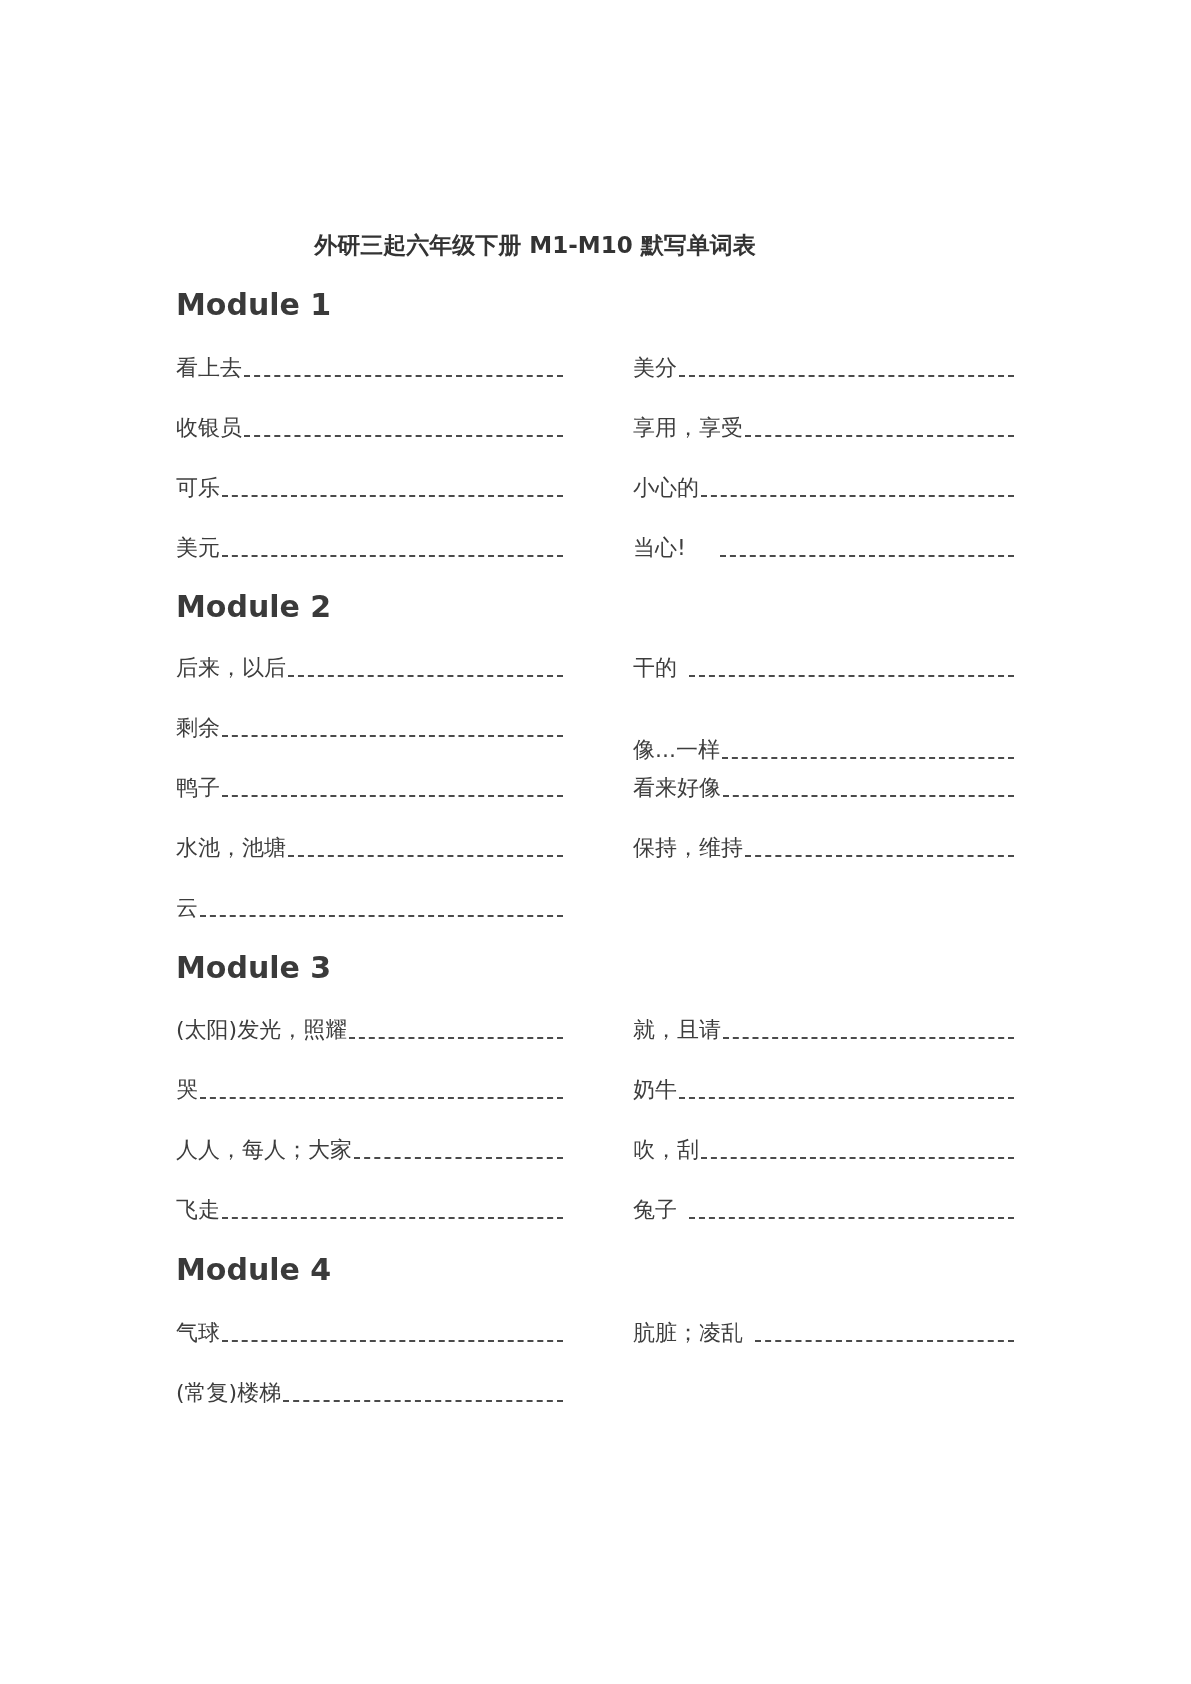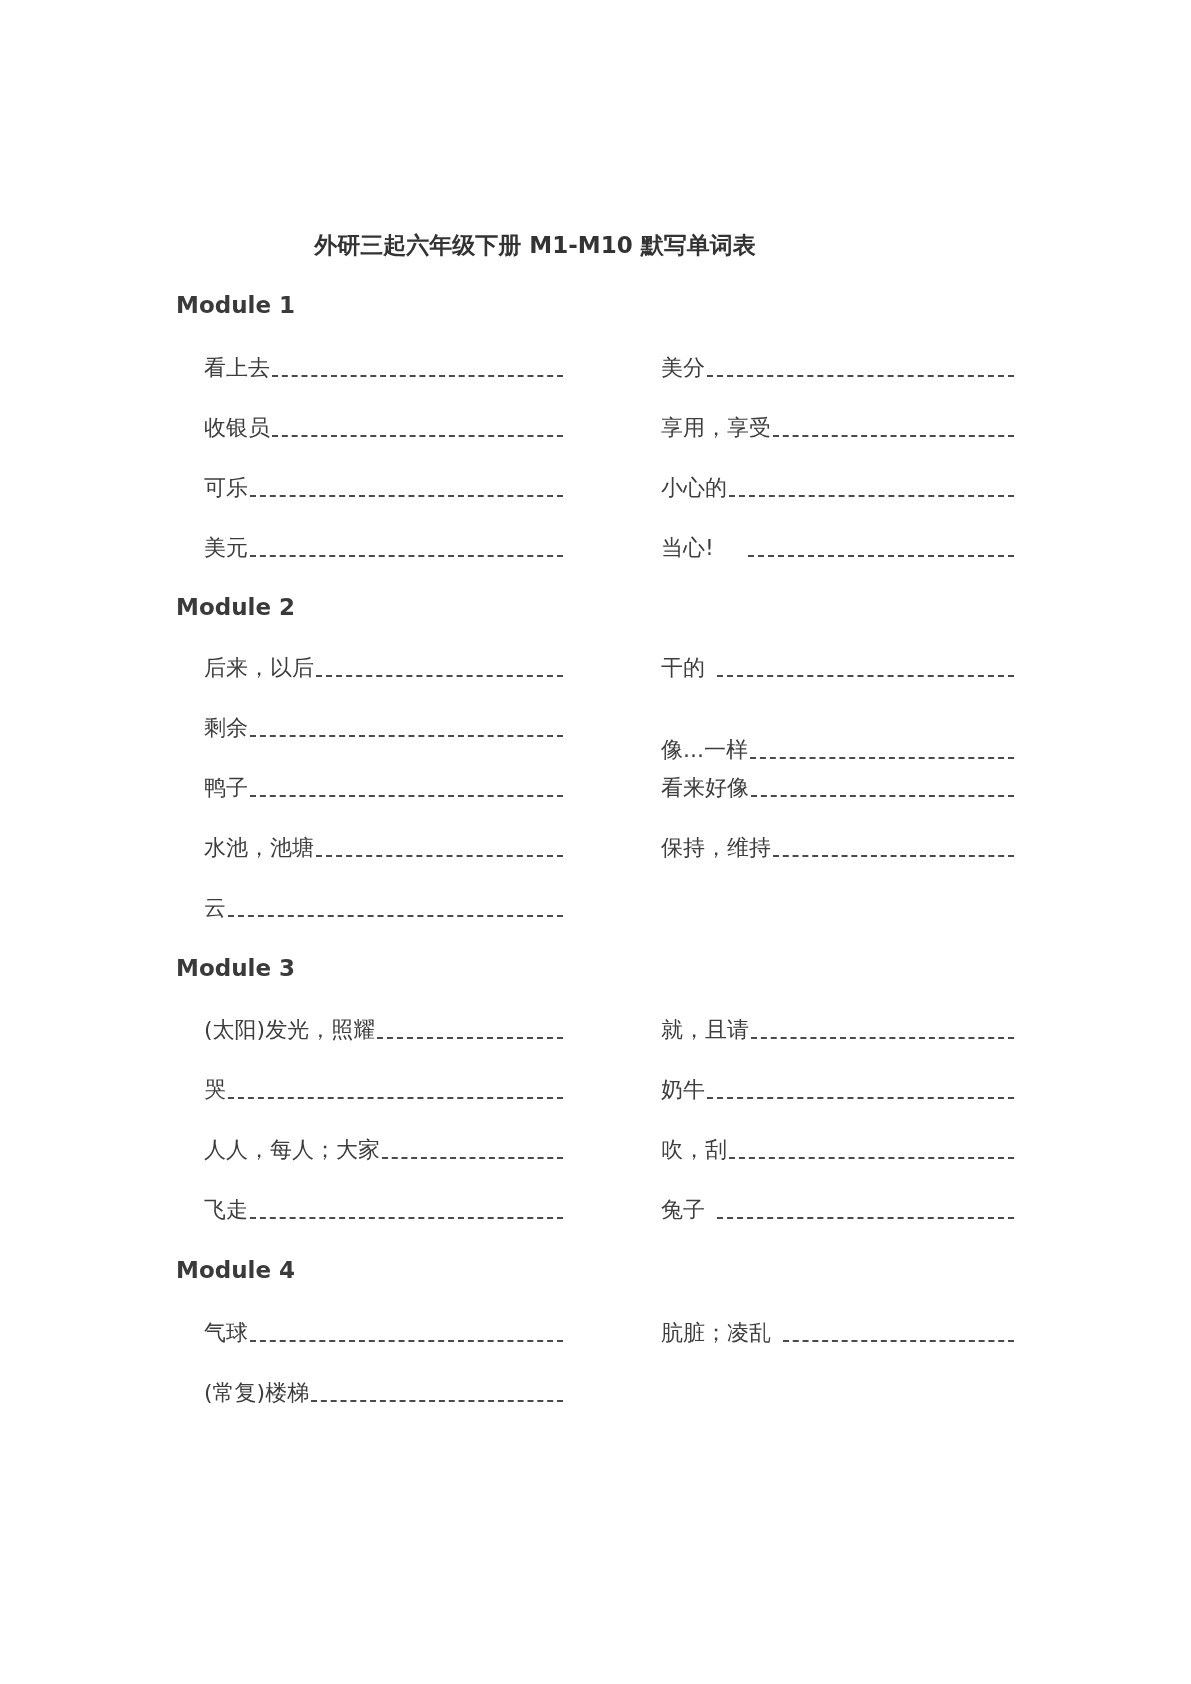--- a/index.html
+++ b/index.html
@@ -23,40 +23,39 @@
       text-align: center;
       font-size: 23px;
       font-weight: bold;
       color: #333333;
       letter-spacing: 0px;
       line-height: 30px;
     }
     .module-heading {
       position: absolute;
       left: 176px;
-      font-size: 23px;
+      font-size: 30px;
       font-weight: bold;
       color: #3a3a3a;
       line-height: 30px;
     }
     .entry {
       position: absolute;
       display: flex;
       align-items: flex-end;
       height: 30px;
       font-size: 22px;
       line-height: 30px;
       color: #3d3d3d;
       white-space: nowrap;
     }
     .entry.left { left: 176px; width: 387px; }
     .entry.right { left: 633px; width: 381px; }
     .entry .label {
       flex: 0 0 auto;
-      margin-left: 28px;
     }
     .entry .blank {
       flex: 1 1 auto;
       height: 0;
       margin-bottom: 6px;
       border-bottom: 2px dashed #4a4a4a;
       margin-left: 2px;
     }
     .entry .blank.gap {
       margin-left: 12px;

